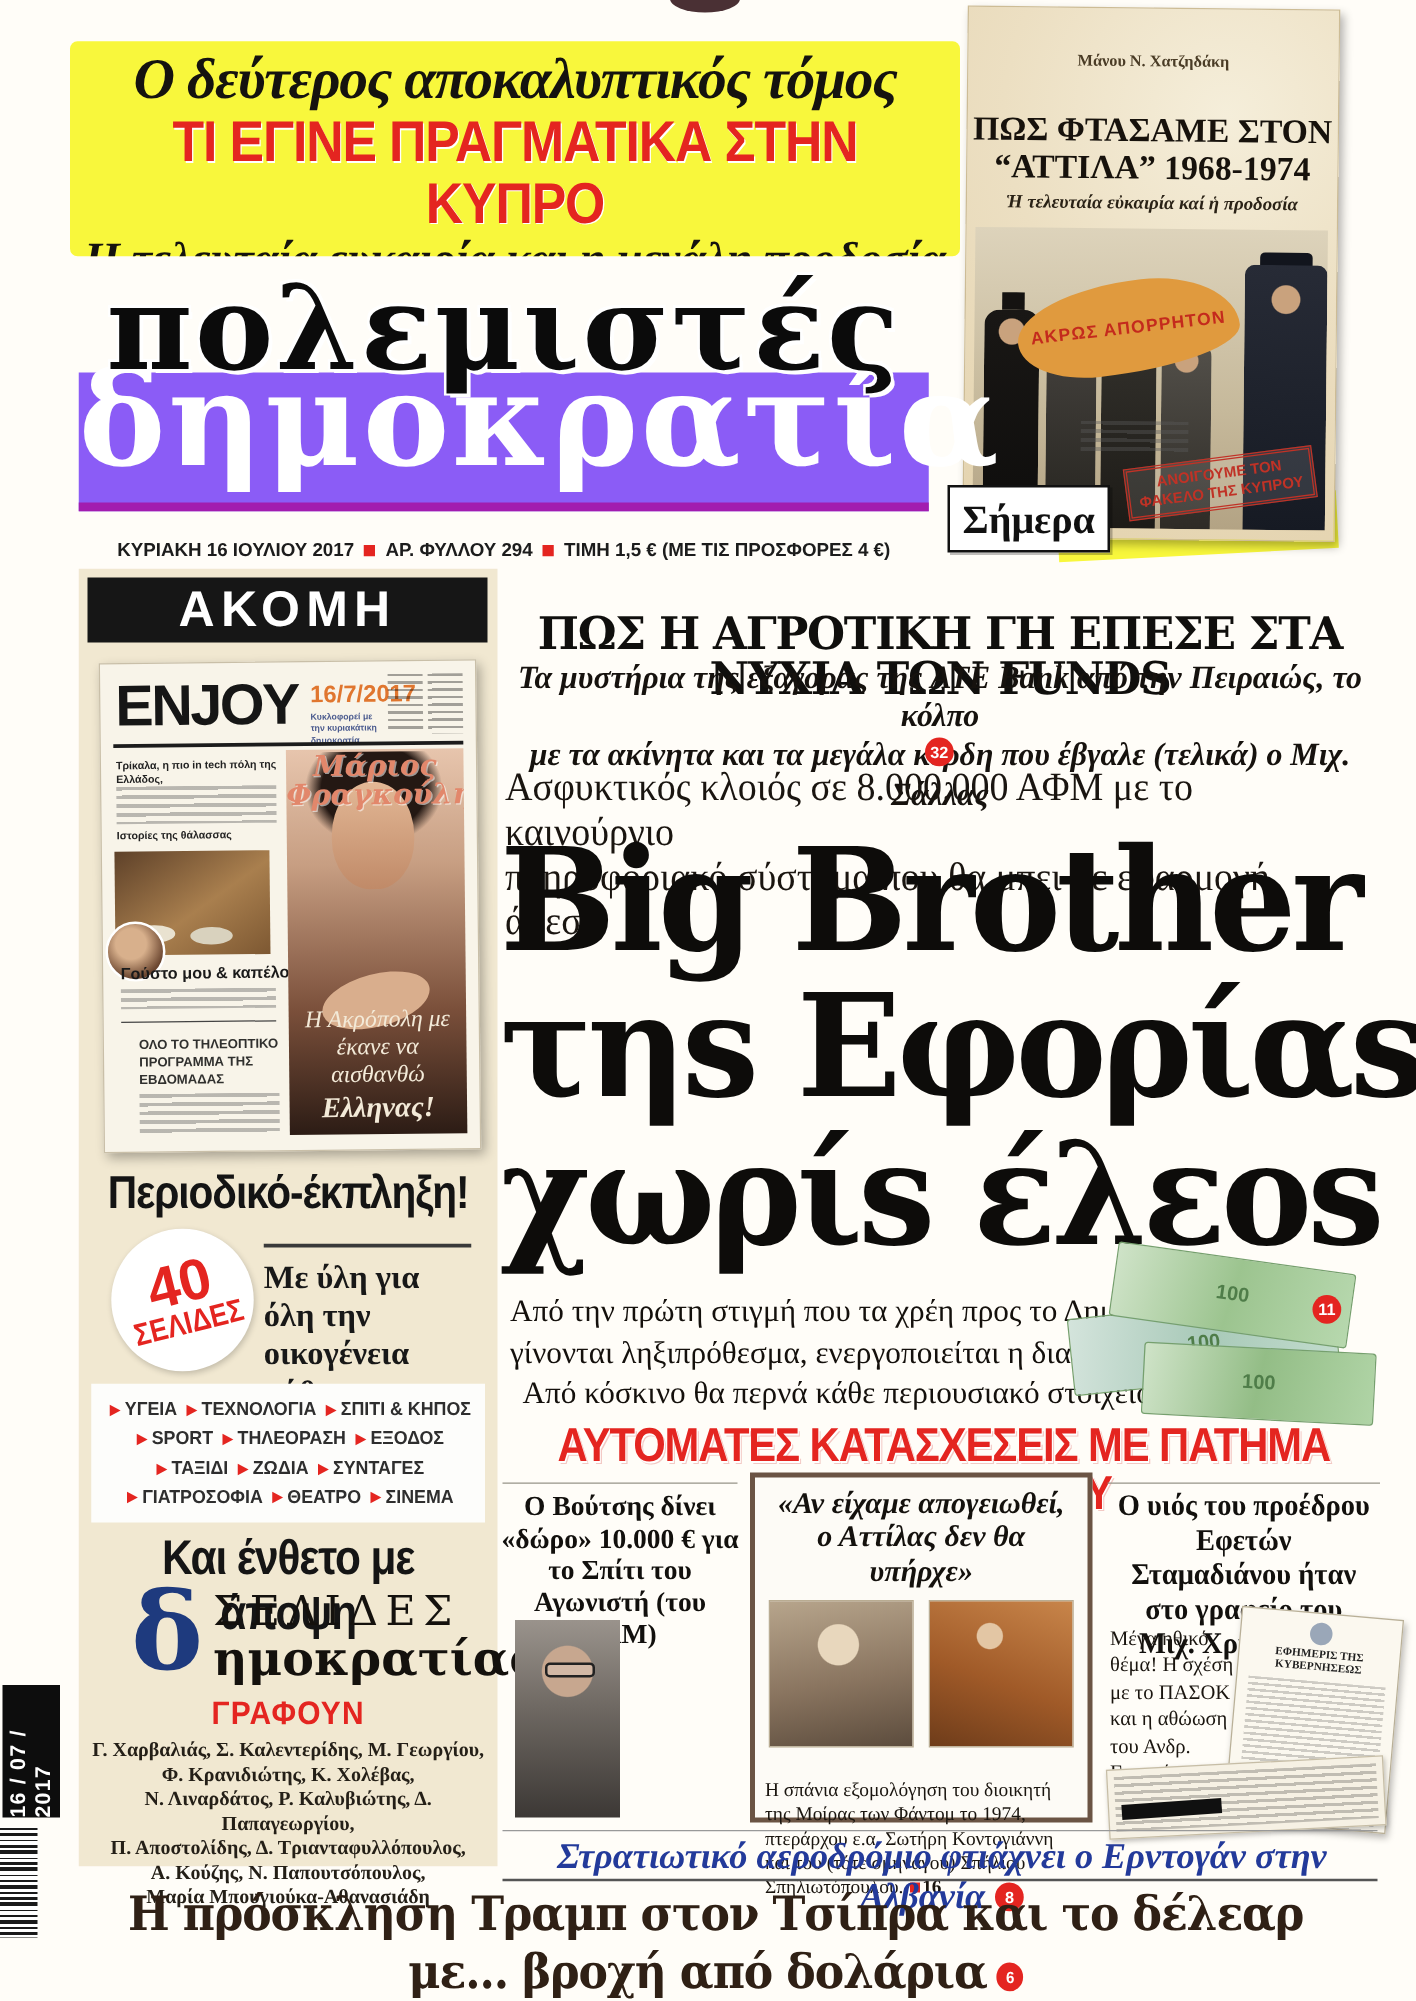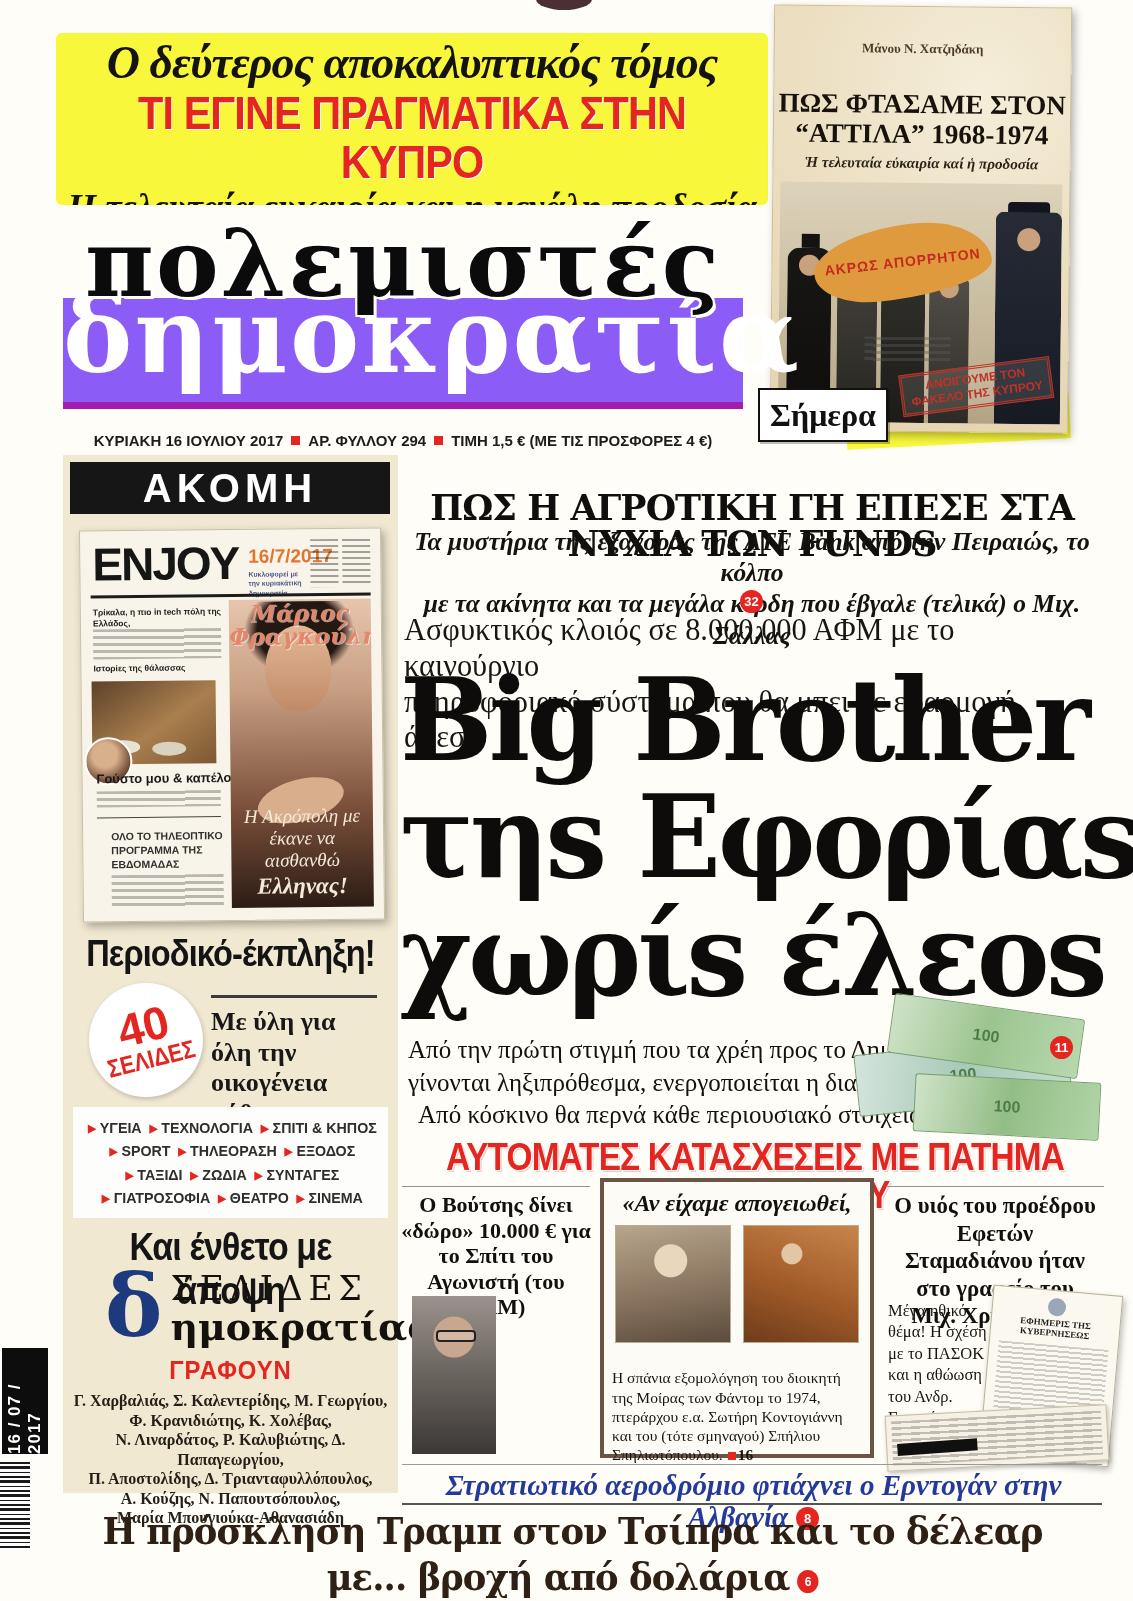--- a/index.html
+++ b/index.html
@@ -372,20 +372,21 @@
   <div class="col1">
     <div class="col1-h">Ο Βούτσης δίνει «δώρο» 10.000 € για το Σπίτι του Αγωνιστή (του ΕΑΜ)</div>
     <div class="col1-photo">
       <div class="col1-glasses"></div>
     </div>
   </div>
 
   <div class="col2">
     <div class="col2-h">
       <div>«Αν είχαμε απογειωθεί,</div>
+      <div>ο Αττίλας δεν θα υπήρχε»</div>
     </div>
     <div class="col2-photos">
       <div class="ph ph1"></div>
       <div class="ph ph2"></div>
     </div>
     <div class="col2-cap">
       <span>Η σπάνια εξομολόγηση του διοικητή της Μοίρας των Φάντομ το 1974, πτεράρχου ε.α. Σωτήρη Κοντογιάννη και του (τότε σμηναγού) Σπήλιου Σπηλιωτόπουλου.</span><span class="pg-sq"></span><span class="pgnum">16</span>
     </div>
   </div>
 

